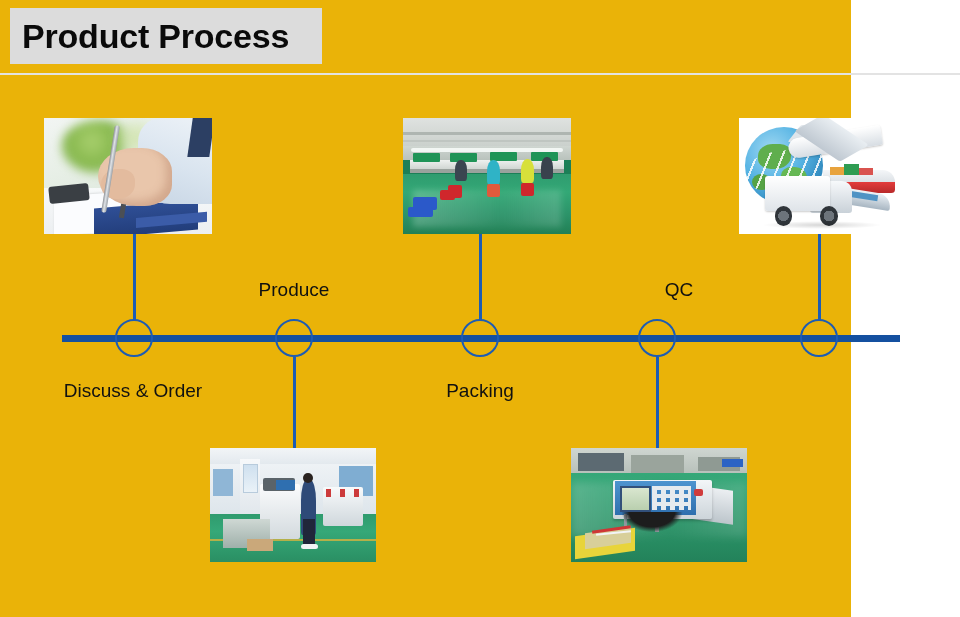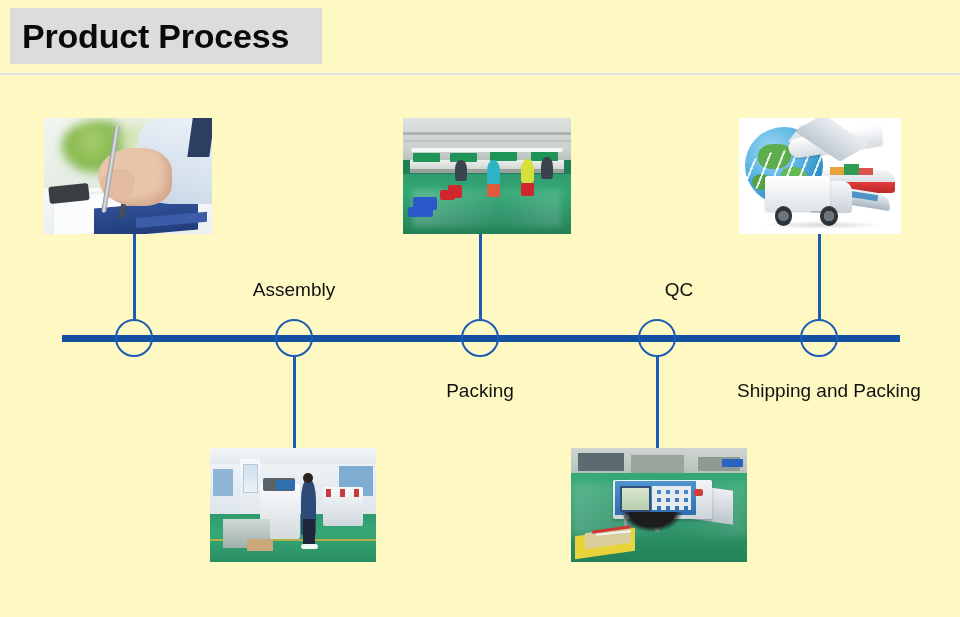--- a/index.html
+++ b/index.html
@@ -9,23 +9,23 @@
   }
   body {
     width: 960px;
     height: 617px;
     font-family: "Liberation Sans", sans-serif;
     overflow: hidden;
     position: relative;
   }
   #slide {
     position: relative;
-    width: 960px;
+    width: 851px;
     height: 617px;
-    background: #fef9c3;
+    background: #eab308;
   }
 
   
   #title-box {
     position: absolute;
     left: 10px;
     top: 8px;
     width: 312px;
     height: 56px;
     background: #dcdcdc;
@@ -366,22 +366,22 @@
   <div class="connector" style="left:818px; top:234px; height:86px;"></div>
 
   <div id="timeline-bar"></div>
 
   <div class="node-circle" style="left:115px;"></div>
   <div class="node-circle" style="left:275px;"></div>
   <div class="node-circle" style="left:461px;"></div>
   <div class="node-circle" style="left:638px;"></div>
   <div class="node-circle" style="left:800px;"></div>
 
-
-  <div class="node-label" style="left:294px; top:279px;">Assembly</div>
+  <div class="node-label" style="left:133px; top:380px;">Discuss &amp; Order</div>
+
+  <div class="node-label" style="left:294px; top:279px;">Produce</div>
 
   <div class="node-label" style="left:480px; top:380px;">Packing</div>
 
   <div class="node-label" style="left:679px; top:279px;">QC</div>
 
-  <div class="node-label" style="left:829px; top:380px;">Shipping and Packing</div>
 
 </div>
 
 </body></html>

